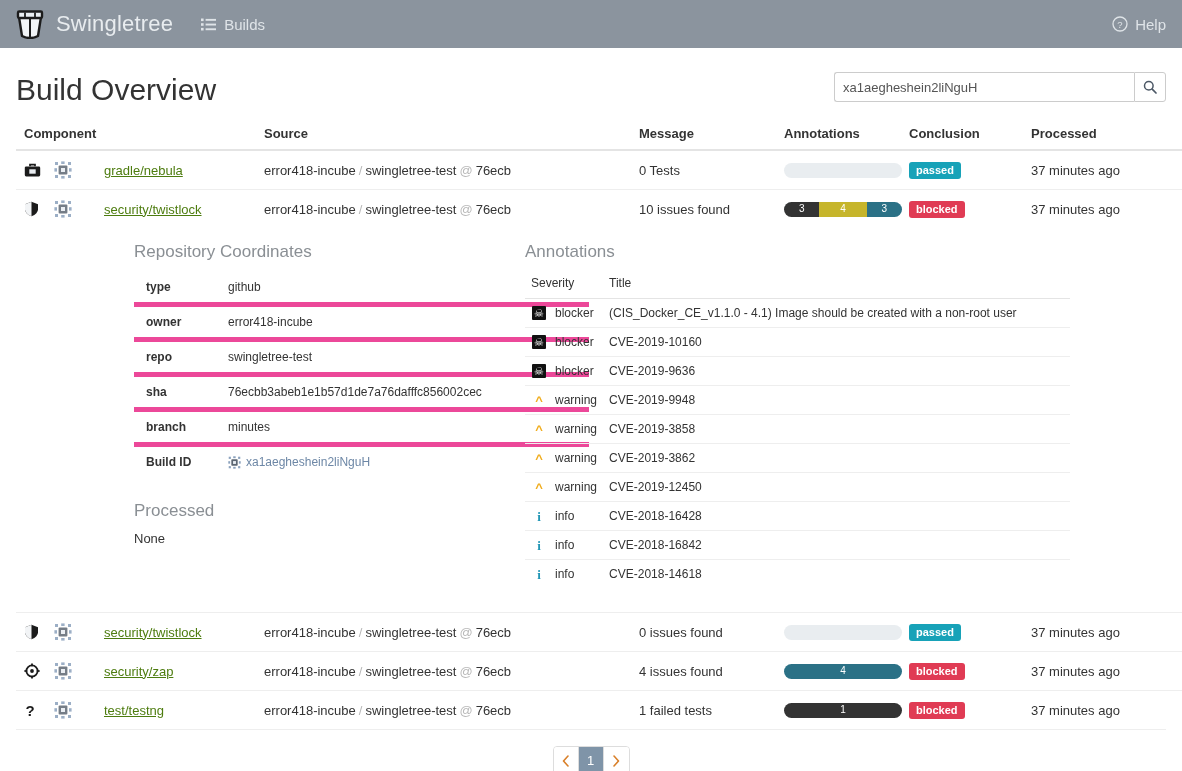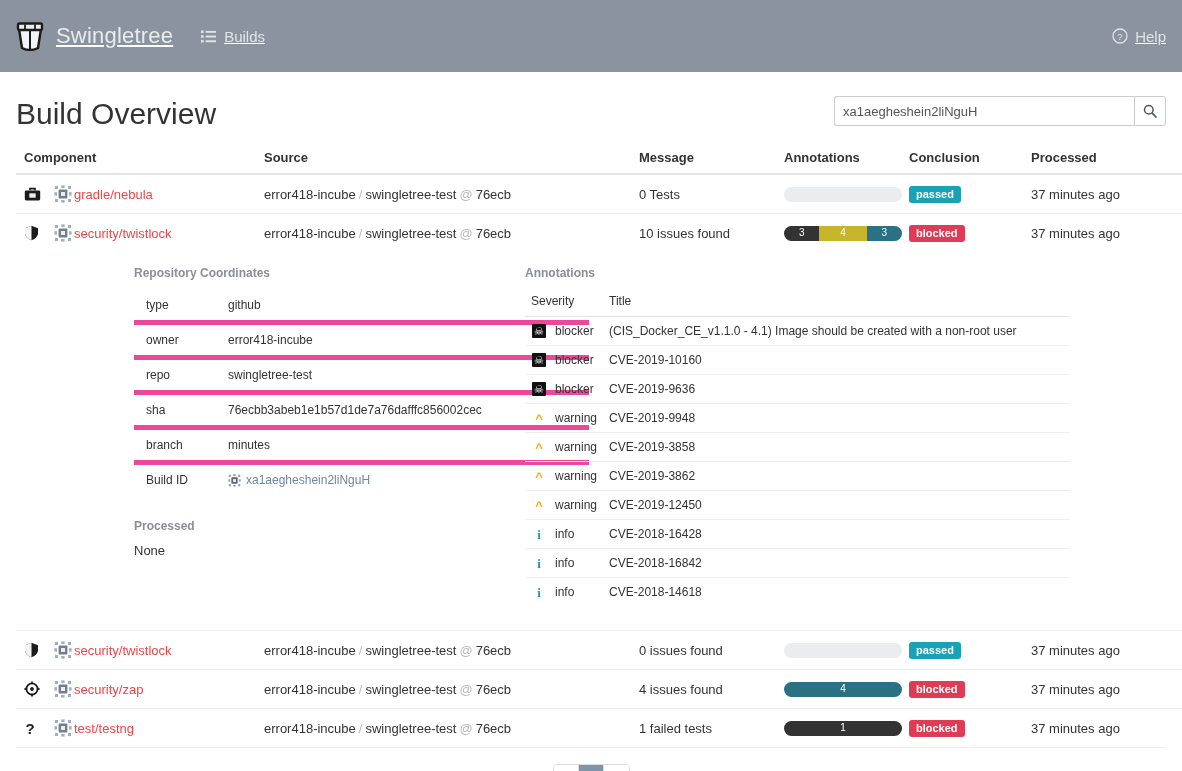--- a/index.html
+++ b/index.html
@@ -9,27 +9,26 @@
     height: 771px;
     background: #ffffff;
     font-family: "Liberation Sans", sans-serif;
     font-size: 13px;
     color: #333333;
     overflow: hidden;
   }
 
   
   .navbar {
-    height: 72px;
+    height: 48px;
     background: #8b949e;
     display: flex;
     align-items: center;
     padding: 0 16px;
     color: #ffffff;
-    text-decoration: underline;
   }
   .brand {
     display: flex;
     align-items: center;
     gap: 12px;
     text-decoration: none;
   }
   .brand-logo { width: 28px; height: 30px; display: block; }
   .brand-name {
     font-size: 22px;
@@ -124,21 +123,21 @@
   .col-component { width: 240px; }
   .col-source    { width: 375px; }
   .col-message   { width: 145px; }
   .col-annot     { width: 125px; }
   .col-conclusion{ width: 122px; }
   .col-processed { width: 160px; }
 
   .comp-cell { display: flex; align-items: center; }
   .comp-ico1 { width: 20px; display: flex; justify-content: flex-start; }
   .comp-ico2 { width: 22px; margin-left: 8px; display: flex; justify-content: center; opacity: .85; }
-  .comp-label { color: #ef4444; }
+  .comp-label { margin-left: 30px; color: #4d7c0f; text-decoration: underline; }
 
   .src-sep { color: #b9b9b9; padding: 0 3px; }
 
   
   .annot-bar {
     display: flex;
     height: 15px;
     width: 118px;
     border-radius: 8px;
     overflow: hidden;
@@ -168,34 +167,34 @@
 
   
   .detail-wrap {
     display: flex;
     gap: 26px;
     padding: 14px 0 18px 0;
   }
   .detail-left  { width: 475px; padding-left: 110px; }
   .detail-right { flex: 1; padding-right: 105px; }
   .detail-h {
-    font-size: 12px;
-    font-weight: bold;
+    font-size: 17px;
+    font-weight: normal;
     color: #8a8f94;
     margin: 0 0 10px 0;
   }
   table.kv { width: 455px; border-collapse: collapse; }
   table.kv td {
     padding: 8px 8px 8px 12px;
     border-top: 5px solid #ec4899;
     font-size: 12px;
     color: #333;
   }
   table.kv tr:first-child td { border-top: none; }
-  table.kv td.k { width: 82px; font-weight: normal; }
+  table.kv td.k { width: 82px; font-weight: bold; }
   .buildid-link {
     color: #6d87a6;
     text-decoration: none;
     cursor: pointer;
   }
   .buildid-cell { display: flex; align-items: center; gap: 5px; }
   .metadata-h { margin-top: 24px; }
   .metadata-none { font-size: 13px; color: #333; margin-top: 10px; }
 
   table.annots { width: 100%; border-collapse: collapse; }

